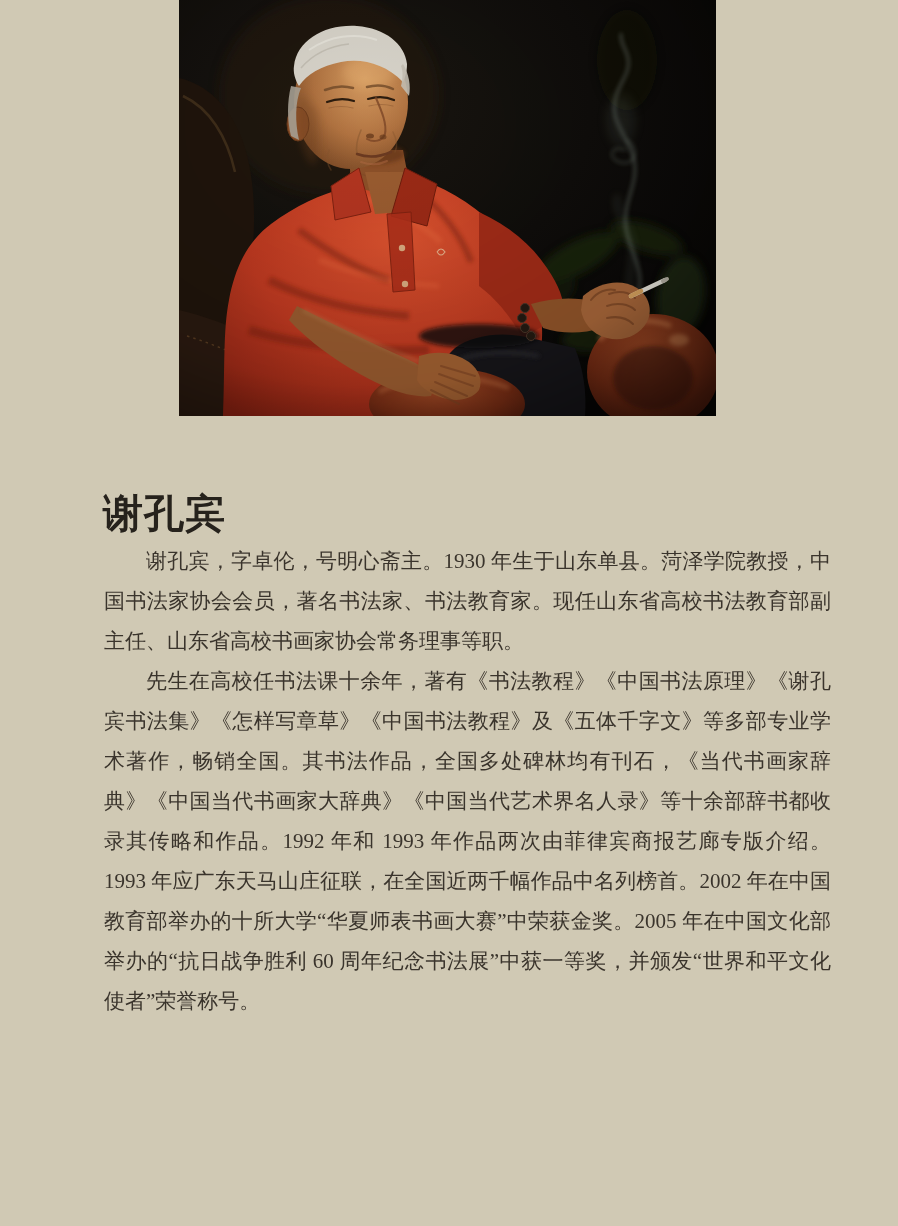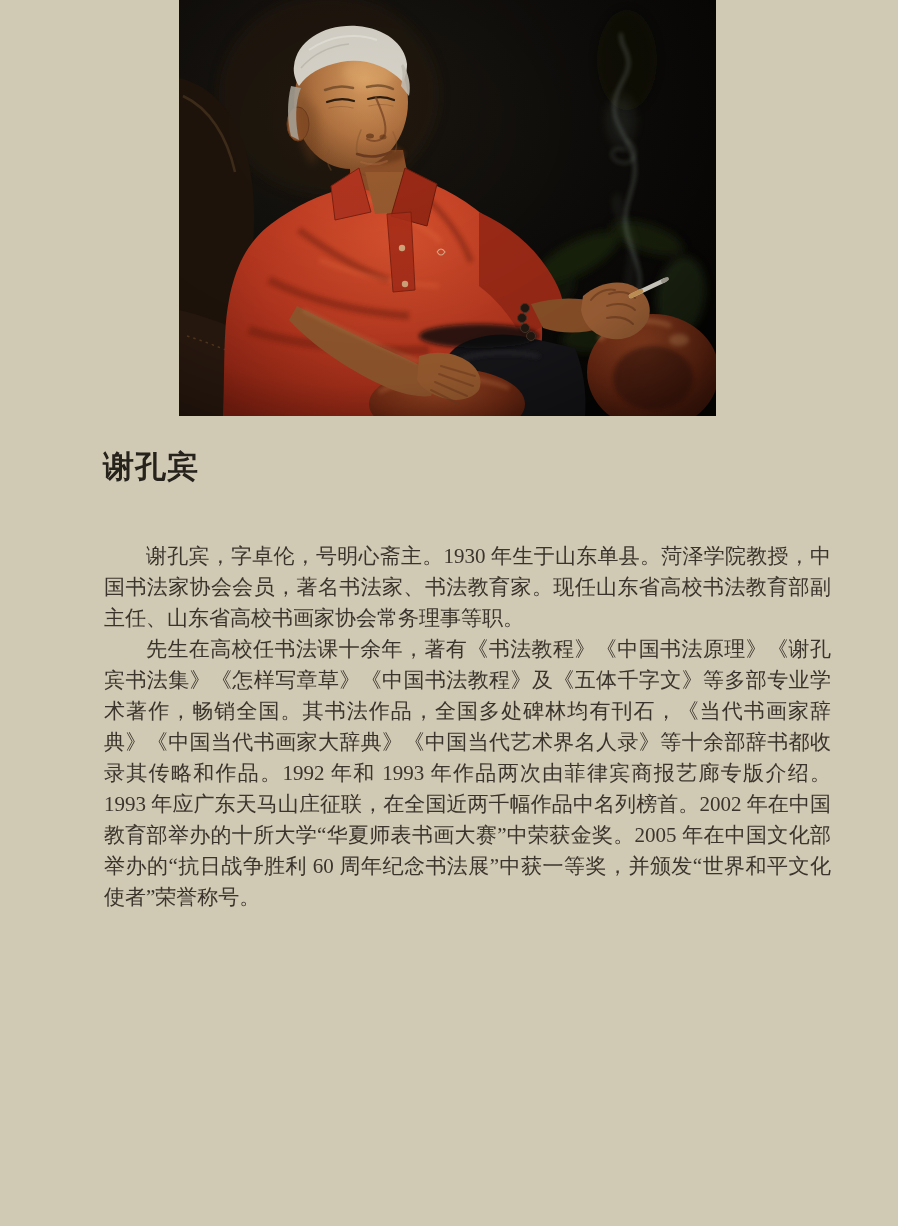--- a/index.html
+++ b/index.html
@@ -21,37 +21,37 @@
     height: 416px;
     margin: 0;
     overflow: hidden;
     background: #0c0b09;
   }
   figure.photo svg { display: block; width: 537px; height: 416px; }
 
   h1.title {
     position: absolute;
     left: 103px;
-    top: 446px;
+    top: 492px;
     margin: 0;
     font-family: "Liberation Sans", "DejaVu Sans", sans-serif;
     font-weight: 700;
-    font-size: 31px;
+    font-size: 40px;
     line-height: 42px;
     letter-spacing: 1px;
     color: #26221c;
   }
 
   .content {
     position: absolute;
     left: 104px;
     top: 541px;
     width: 727px;
     font-size: 21px;
-    line-height: 31px;
+    line-height: 40px;
     color: #3a342c;
     text-align: justify;
     text-justify: inter-ideograph;
   }
   .content p {
     margin: 0;
     text-indent: 2em;
   }
 </style>
 </head>

